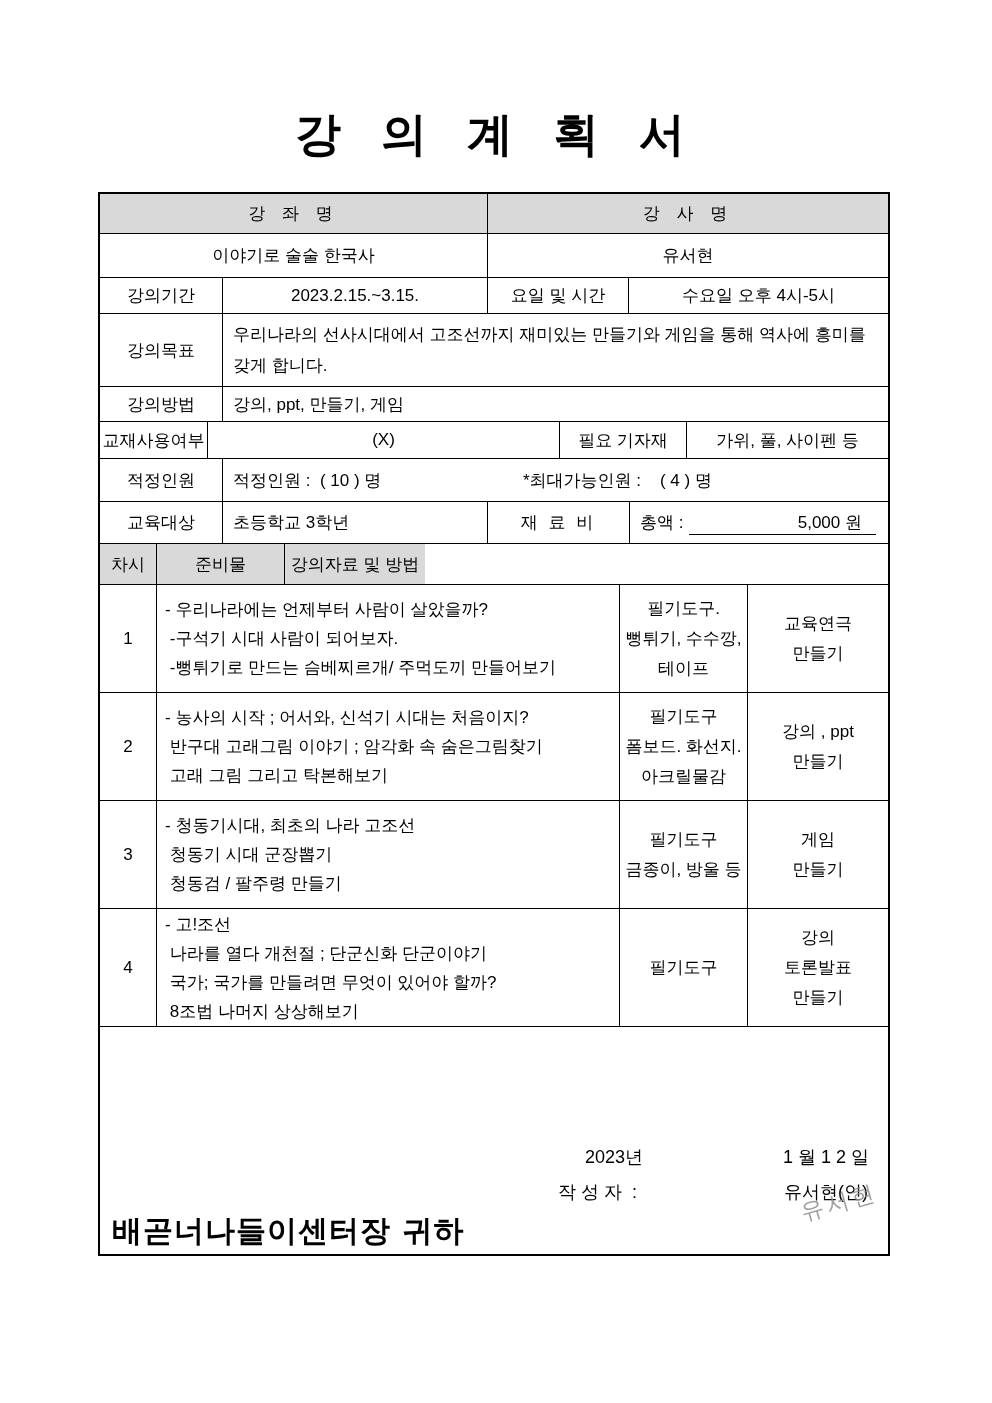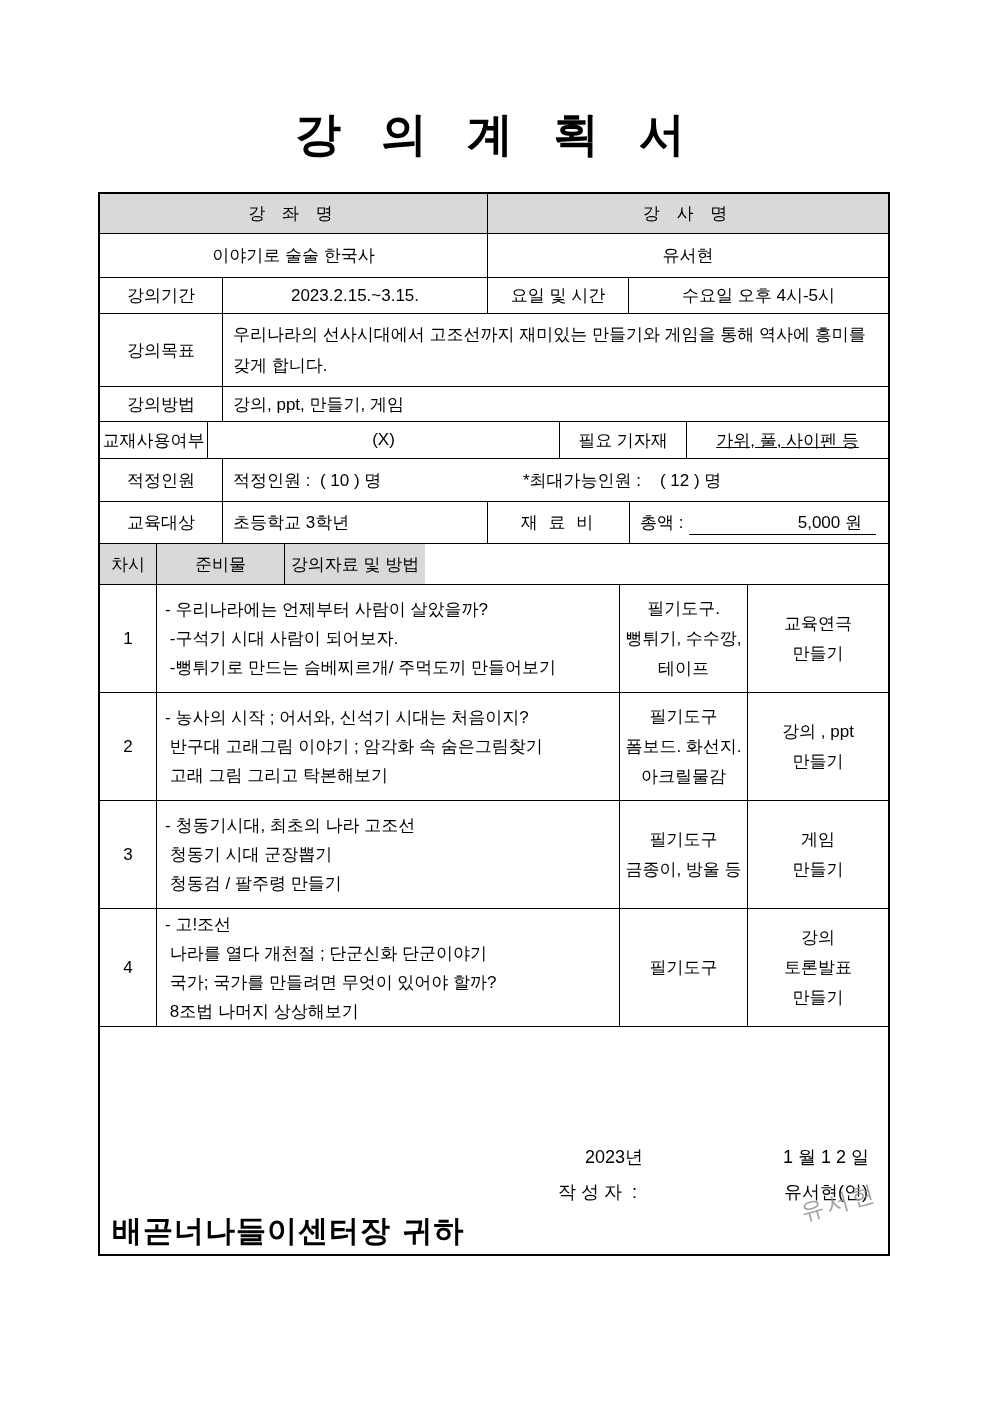--- a/index.html
+++ b/index.html
@@ -99,28 +99,28 @@
 
     <div class="row" style="height:35px;">
       <div class="cell" style="width:122px;">강의방법</div>
       <div class="cell left" style="width:666px;">강의, ppt, 만들기, 게임</div>
     </div>
 
     <div class="row" style="height:37px;">
       <div class="cell" style="width:107px;">교재사용여부</div>
       <div class="cell" style="width:352px;">(X)</div>
       <div class="cell" style="width:127px;">필요 기자재</div>
-      <div class="cell" style="width:202px;text-decoration:underline;">가위, 풀, 사이펜 등</div>
+      <div class="cell" style="width:202px;">가위, 풀, 사이펜 등</div>
     </div>
 
     <div class="row" style="height:43px;">
       <div class="cell" style="width:122px;">적정인원</div>
       <div class="cell cap-cell" style="width:666px;">
         <span class="cap1 pre">적정인원 :  ( 10 ) 명</span>
-        <span class="cap2 pre">*최대가능인원 :    ( 12 ) 명</span>
+        <span class="cap2 pre">*최대가능인원 :    ( 4 ) 명</span>
       </div>
     </div>
 
     <div class="row" style="height:42px;">
       <div class="cell" style="width:122px;">교육대상</div>
       <div class="cell left" style="width:265px;">초등학교 3학년</div>
       <div class="cell" style="width:142px; letter-spacing:3px;">재 료 비</div>
       <div class="cell fee-cell" style="width:259px;">
         <span>총액 :</span>
         <span class="fee-line">5,000 원</span>

